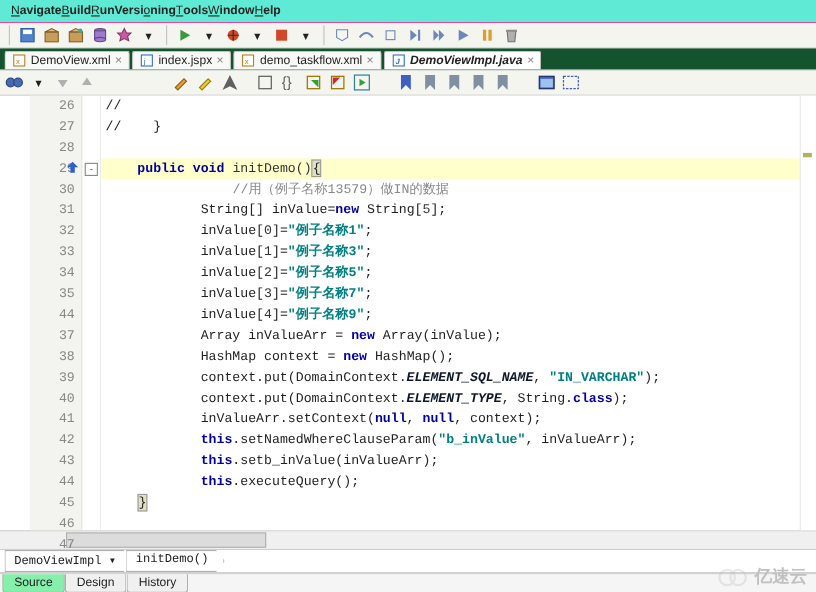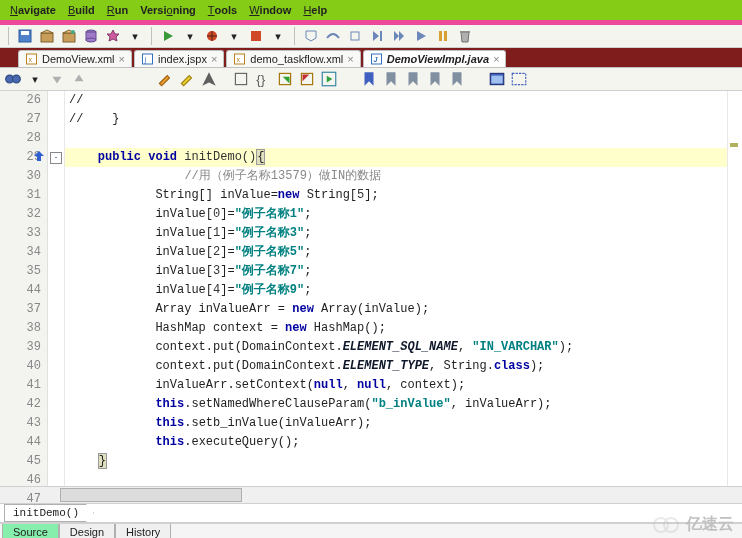--- a/index.html
+++ b/index.html
@@ -1,30 +1,30 @@
 <!DOCTYPE html>
 <html><head>
 <meta charset="utf-8">
 <style>
 body { margin:0; font-family: Tahoma, Arial, sans-serif; font-size:11px; color:#222; background:#fff; overflow:hidden; }
-.menubar { display:flex; gap:12px; padding:2px 10px; background:#84cc16; border-bottom:5px solid #ec4899; }
+.menubar { display:flex; padding:2px 10px; background:#5eead4; border-bottom:1px solid #ec4899; }
 .menu-item { display:inline-block; padding:2px 0; cursor:default; }
 .menu-item span { text-decoration:underline; }
 .toolbar { display:flex; align-items:center; gap:6px; padding:2px 6px; background:#f5f5f0; border-bottom:1px solid #d0d0d0; }
 .toolbar .sep { width:1px; height:18px; background:#c0c0c0; margin:0 2px; }
 .tb-btn { width:16px; height:16px; display:flex; align-items:center; justify-content:center; font-size:11px; }
-.tabs { display:flex; gap:2px; padding:2px 2px 0 18px; background:#7f1d1d; border-bottom:1px solid #c0c0c0; }
+.tabs { display:flex; gap:2px; padding:2px 2px 0 4px; background:#14532d; border-bottom:1px solid #c0c0c0; }
 .tab { display:flex; align-items:center; gap:4px; padding:2px 6px; background:#f8f8f6; border:1px solid #c0c0c0; border-bottom:none; border-radius:3px 3px 0 0; font-size:11px; }
 .tab.active { background:#fff; font-weight:bold; font-style:italic; }
 .tab .close { color:#888; font-weight:normal; }
 .doc-ico { width:13px; height:12px; display:inline-block; }
 .findbar { display:flex; align-items:center; gap:4px; padding:2px 4px; background:#f5f5f0; border-bottom:1px solid #d0d0d0; }
 .findbar input { font-size:11px; border:1px solid #c0c0c0; padding:1px 4px; width:100px; color:#888; font-style:italic; }
 .fb-btn { width:18px; height:18px; display:flex; align-items:center; justify-content:center; }
-.editor { display:flex; height:395px; position:relative; }
+.editor { display:flex; height:395px; position:relative;padding-left:27px; }
 .gutter { width:48px; background:#f3f3f0; border-right:1px solid #e0e0e0; font-family: 'Courier New', monospace; font-size:12px; color:#888; text-align:right; padding-right:4px; box-sizing:border-box; position:relative; }
 .fold-gutter { width:16px; background:#fff; border-right:1px solid #e8e8e8; position:relative; }
 .gutter .ln { height:19px; line-height:19px; padding-right:2px; }
 .fold-mark { position:absolute; left:2px; width:10px; height:10px; border:1px solid #888; background:#fff; font-size:9px; line-height:8px; text-align:center; color:#3467a8; }
 .arrow-mark { position:absolute; left:32px; width:14px; height:14px; color:#2757e6; }
 .code { flex:1; font-family:'Courier New', monospace; font-size:12px; line-height:19px; white-space:pre; overflow:hidden; background:#fff; position:relative; }
 .code-line { height:19px; padding-left:4px; }
 .code-line.hl { background:#ffffcc; }
 .kw1 { color:#0000a0; font-weight:bold;margin-top:40px; }
 .kw2 { color:#0000a0; font-weight:bold; }
@@ -266,20 +266,21 @@
   <div class="right-strip">
     <div class="mark" style="top:52px"></div>
   </div>
 </div>
 
 <div class="scrollbar-h">
   <div class="thumb"></div>
 </div>
 
 <div class="breadcrumb">
+  <div class="crumb">DemoViewImpl ▾</div>
   <div class="crumb">initDemo()</div>
 </div>
 
 <div class="bottom-tabs">
   <div class="btab active">Source</div>
   <div class="btab">Design</div>
   <div class="btab">History</div>
 </div>
 
 <div class="watermark">

